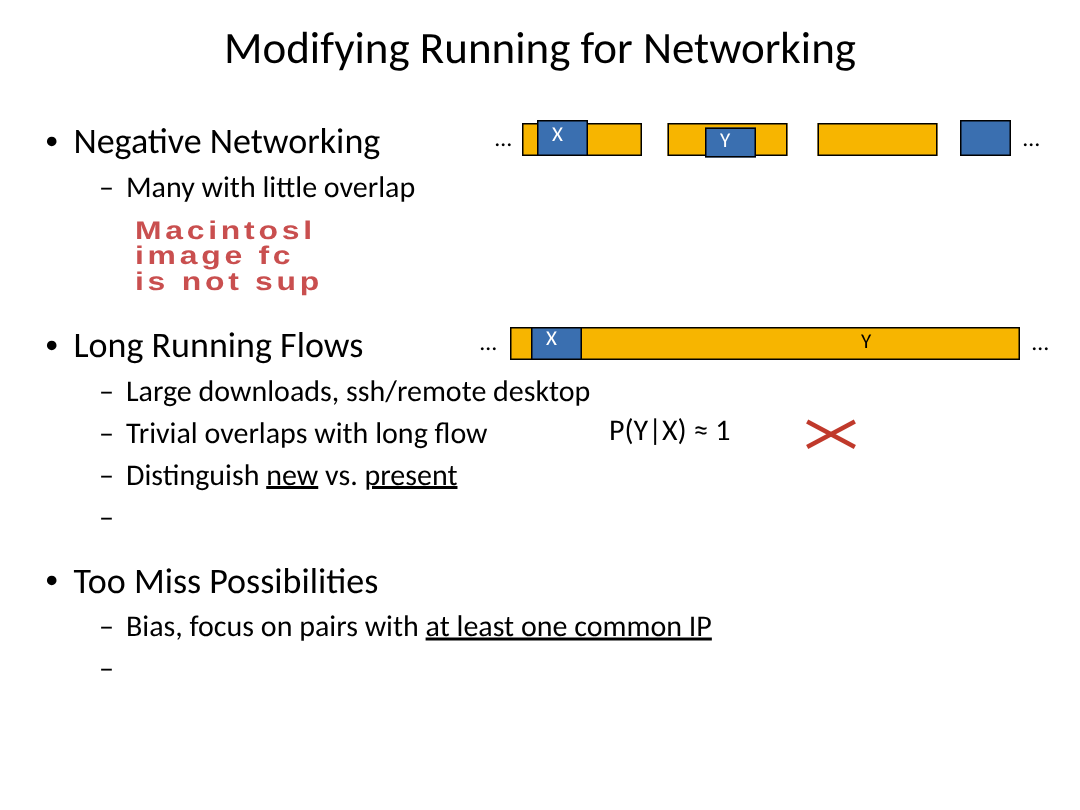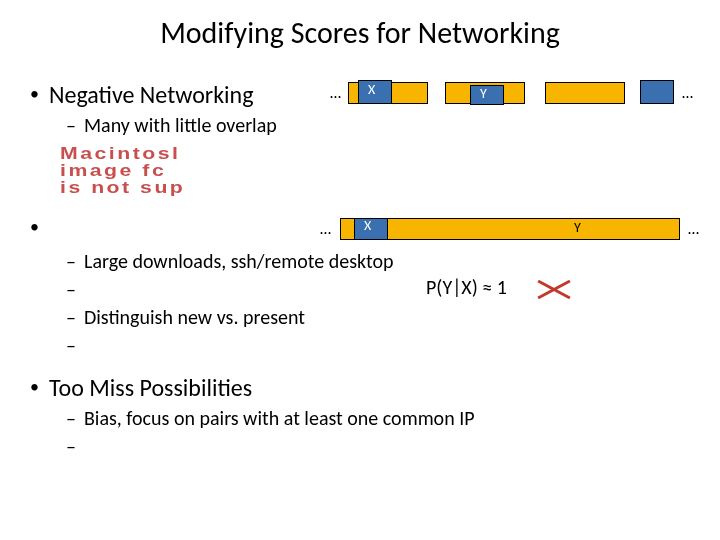--- a/index.html
+++ b/index.html
@@ -37,21 +37,21 @@
   .bullet1 .dot { color: #000; font-size: 18px; line-height: 1; position: relative; top: -3px; }
   .bullet2 {
     font-size: 20px;
     margin-left: 36px;
     margin-top: 4px;
     display: flex;
     align-items: baseline;
     gap: 8px;
   }
   .bullet2 .dash { font-size: 20px; }
-  .u { }
+  .u { text-decoration: underline; }
 
   .diagram {
     position: relative;
     flex: 1;
     height: 30px;
   }
   .dots-left, .dots-right {
     position: absolute;
     font-size: 16px;
     top: 4px;
@@ -65,21 +65,21 @@
   .yellow { background: #f7b500; }
   .blue { background: #3a6fb0; color: #fff; }
   .label {
     position: absolute;
     font-size: 14px;
     top: 2px;
     text-align: center;
   }
 
   .placeholder {
-    margin-left: 30px;
+    margin-left: 60px;
     margin-top: 8px;
     width: 135px;
     height: 60px;
     border: 0;
     position: relative;
   }
   .placeholder-text {
     color: #c94f4f;
     font-family: Arial, sans-serif;
     font-weight: bold;
@@ -107,21 +107,21 @@
   .cross::after { transform: rotate(-28deg); }
 
   .formula {
     position: absolute;
     font-size: 20px;
   }
 </style>
 </head>
 <body>
 
-<div class="title">Modifying Scores for Networking</div>
+<div class="title">Modifying Running for Networking</div>
 
 <div class="content">
 
   <div class="bullet-row">
     <div class="bullet1" style="width:290px;">
       <span class="dot">•</span>
       <span>Negative Networking</span>
     </div>
     <div class="diagram">
       <span class="dots-left" style="left:0;">…</span>
@@ -143,37 +143,39 @@
 
   <div class="placeholder">
     <div class="placeholder-text">Macintosl</div>
     <div class="placeholder-text">image fc</div>
     <div class="placeholder-text">is not sup</div>
   </div>
 
   <div class="bullet-row" style="margin-top:10px;">
     <div class="bullet1" style="width:280px;">
       <span class="dot">•</span>
+      <span>Long Running Flows</span>
     </div>
     <div class="diagram">
       <span class="dots-left" style="left:0;">…</span>
       <div class="track yellow" style="left:20px; width:340px;"></div>
       <div class="track blue" style="left:34px; width:34px; top:3px; height:22px;"></div>
       <span class="label" style="left:44px; color:#fff;">X</span>
       <span class="label" style="left:254px; top:4px; color:#000;">Y</span>
       <span class="dots-right" style="left:368px;">…</span>
     </div>
   </div>
   <div class="bullet2">
     <span class="dash">–</span>
     <span>Large downloads, ssh/remote desktop</span>
   </div>
   <div class="bullet2" style="position:relative;">
     <span class="dash">–</span>
-    <span class="formula" style="left:360px; top:-2px;">P(Y|X) ≈ 1</span>
+    <span>Trivial overlaps with long flow</span>
+    <span class="formula" style="left:340px; top:-2px;">P(Y|X) ≈ 1</span>
     <span class="cross" style="left:470px; top:-4px;"></span>
   </div>
   <div class="bullet2">
     <span class="dash">–</span>
     <span>
       <span>Distinguish </span><span class="u">new</span><span> vs. </span><span class="u">present</span>
     </span>
   </div>
   <div class="bullet2">
     <span class="dash">–</span>

